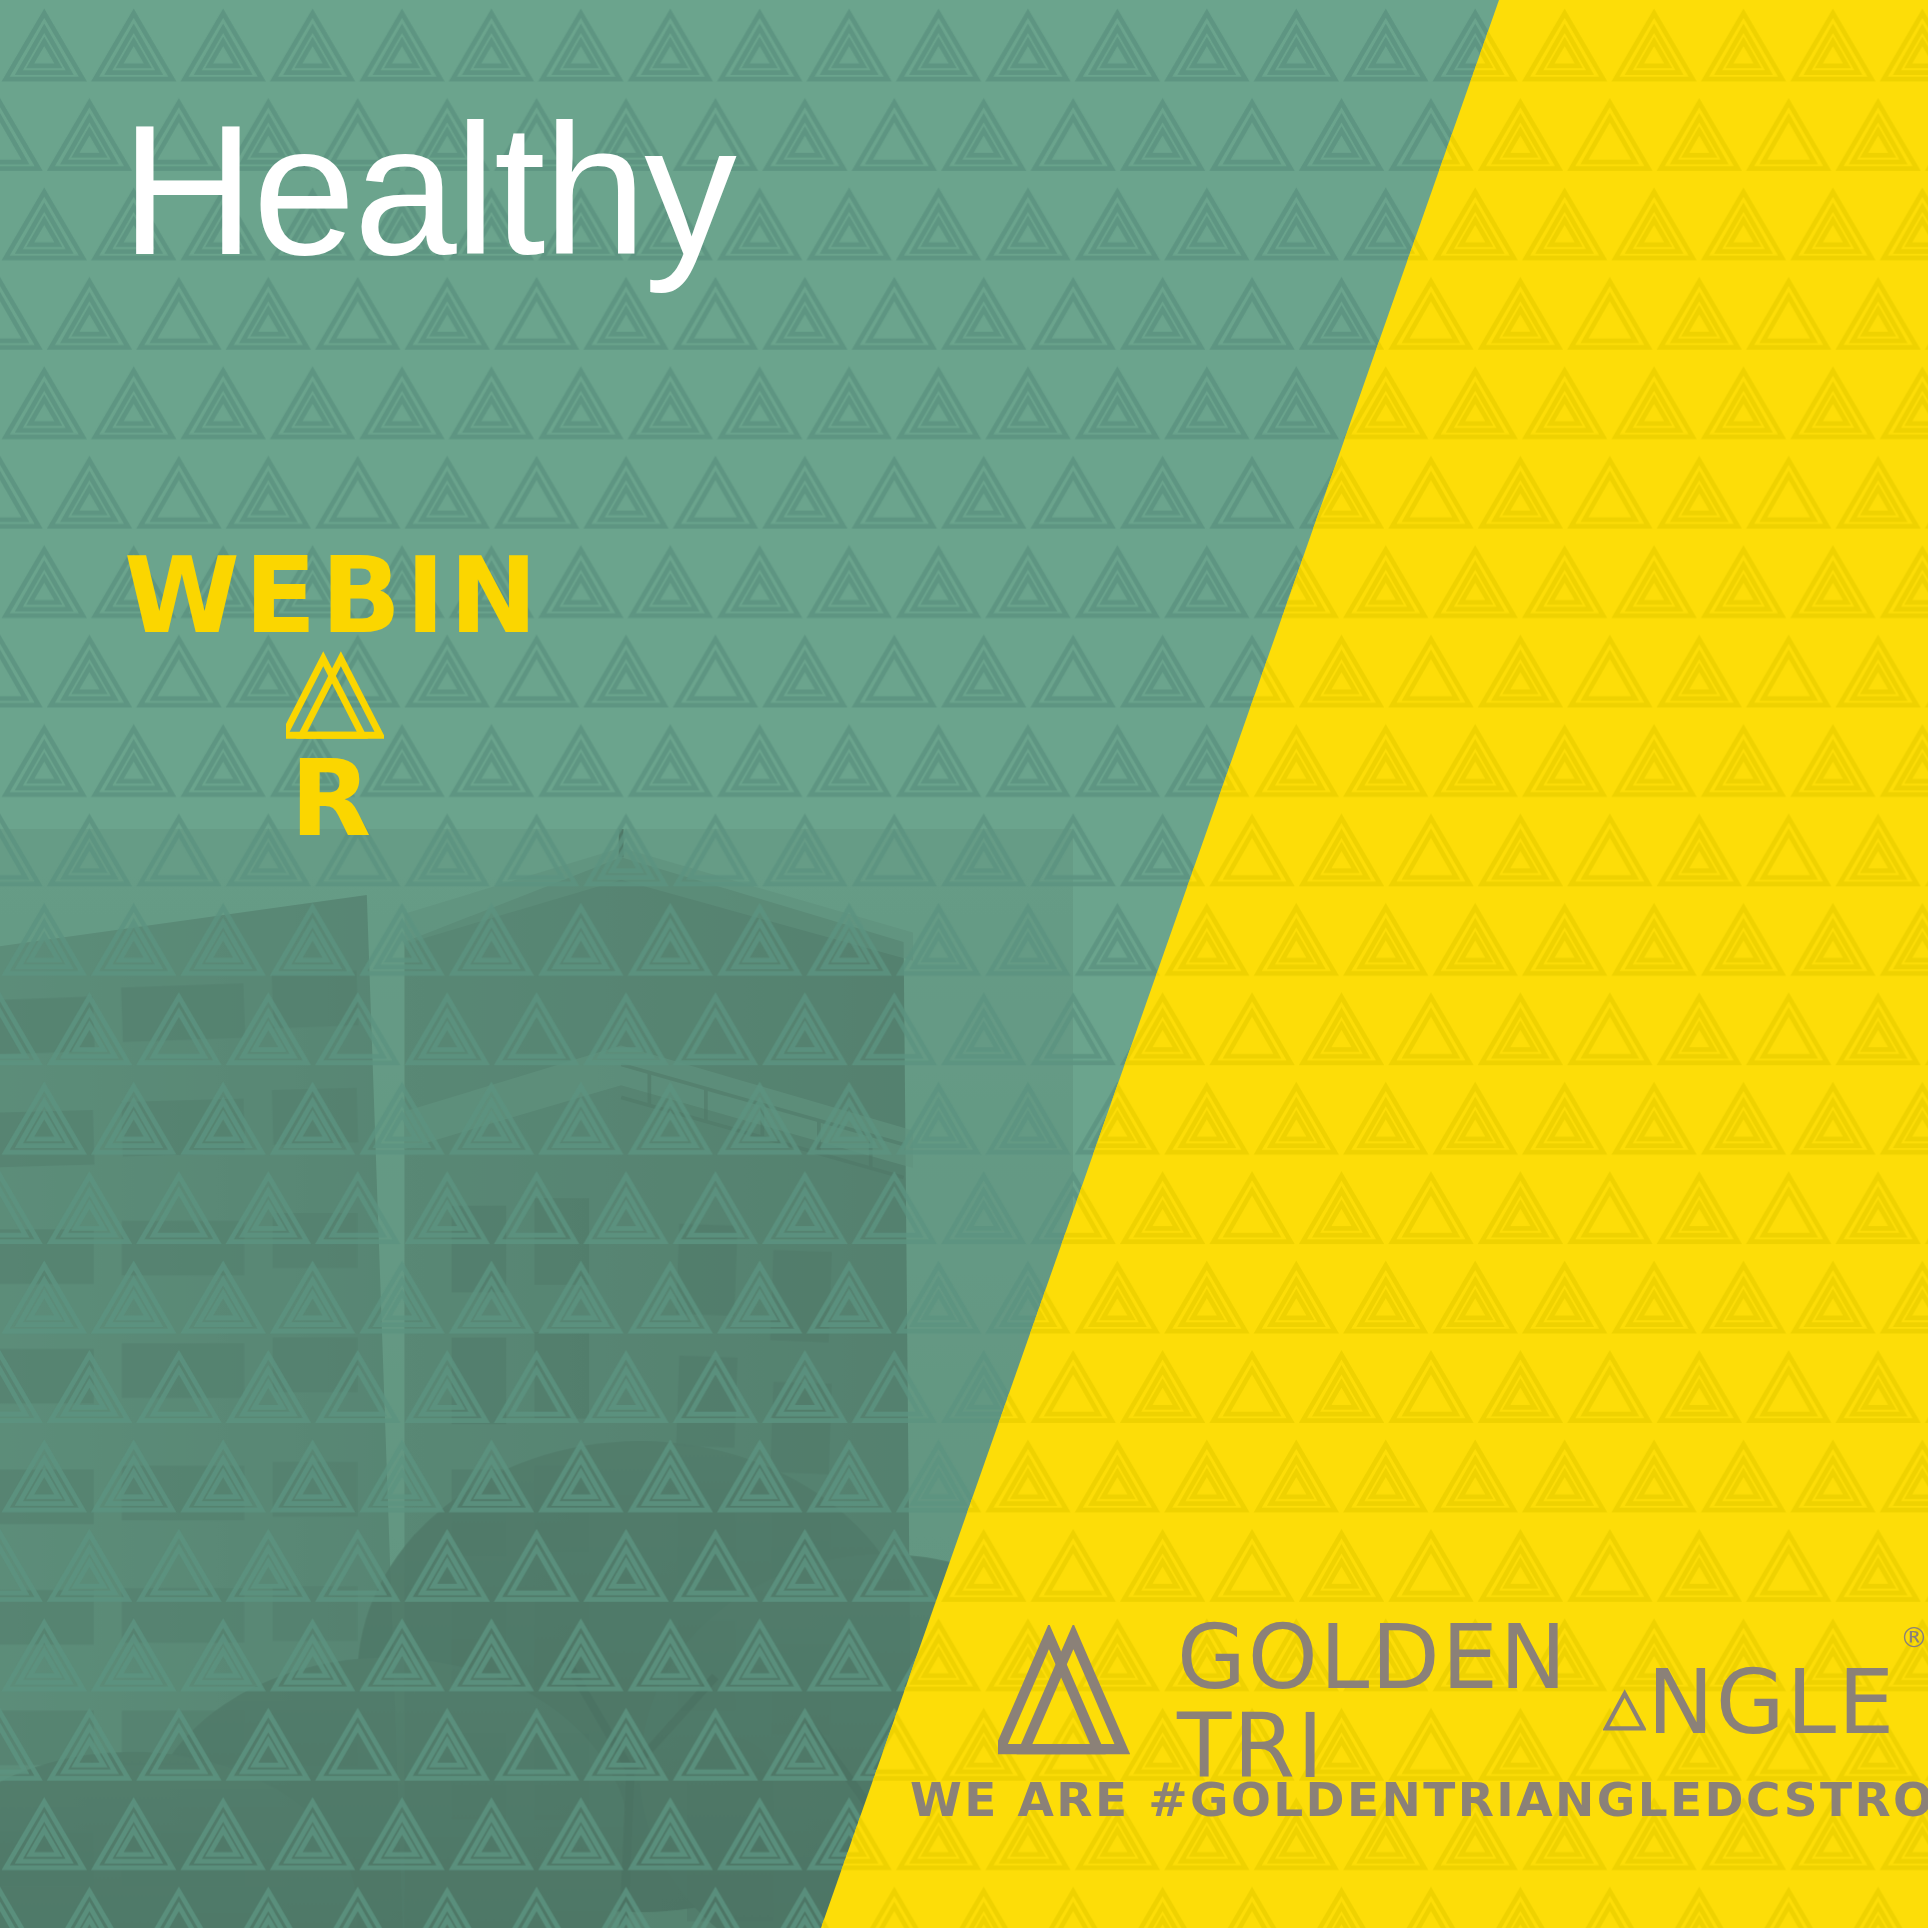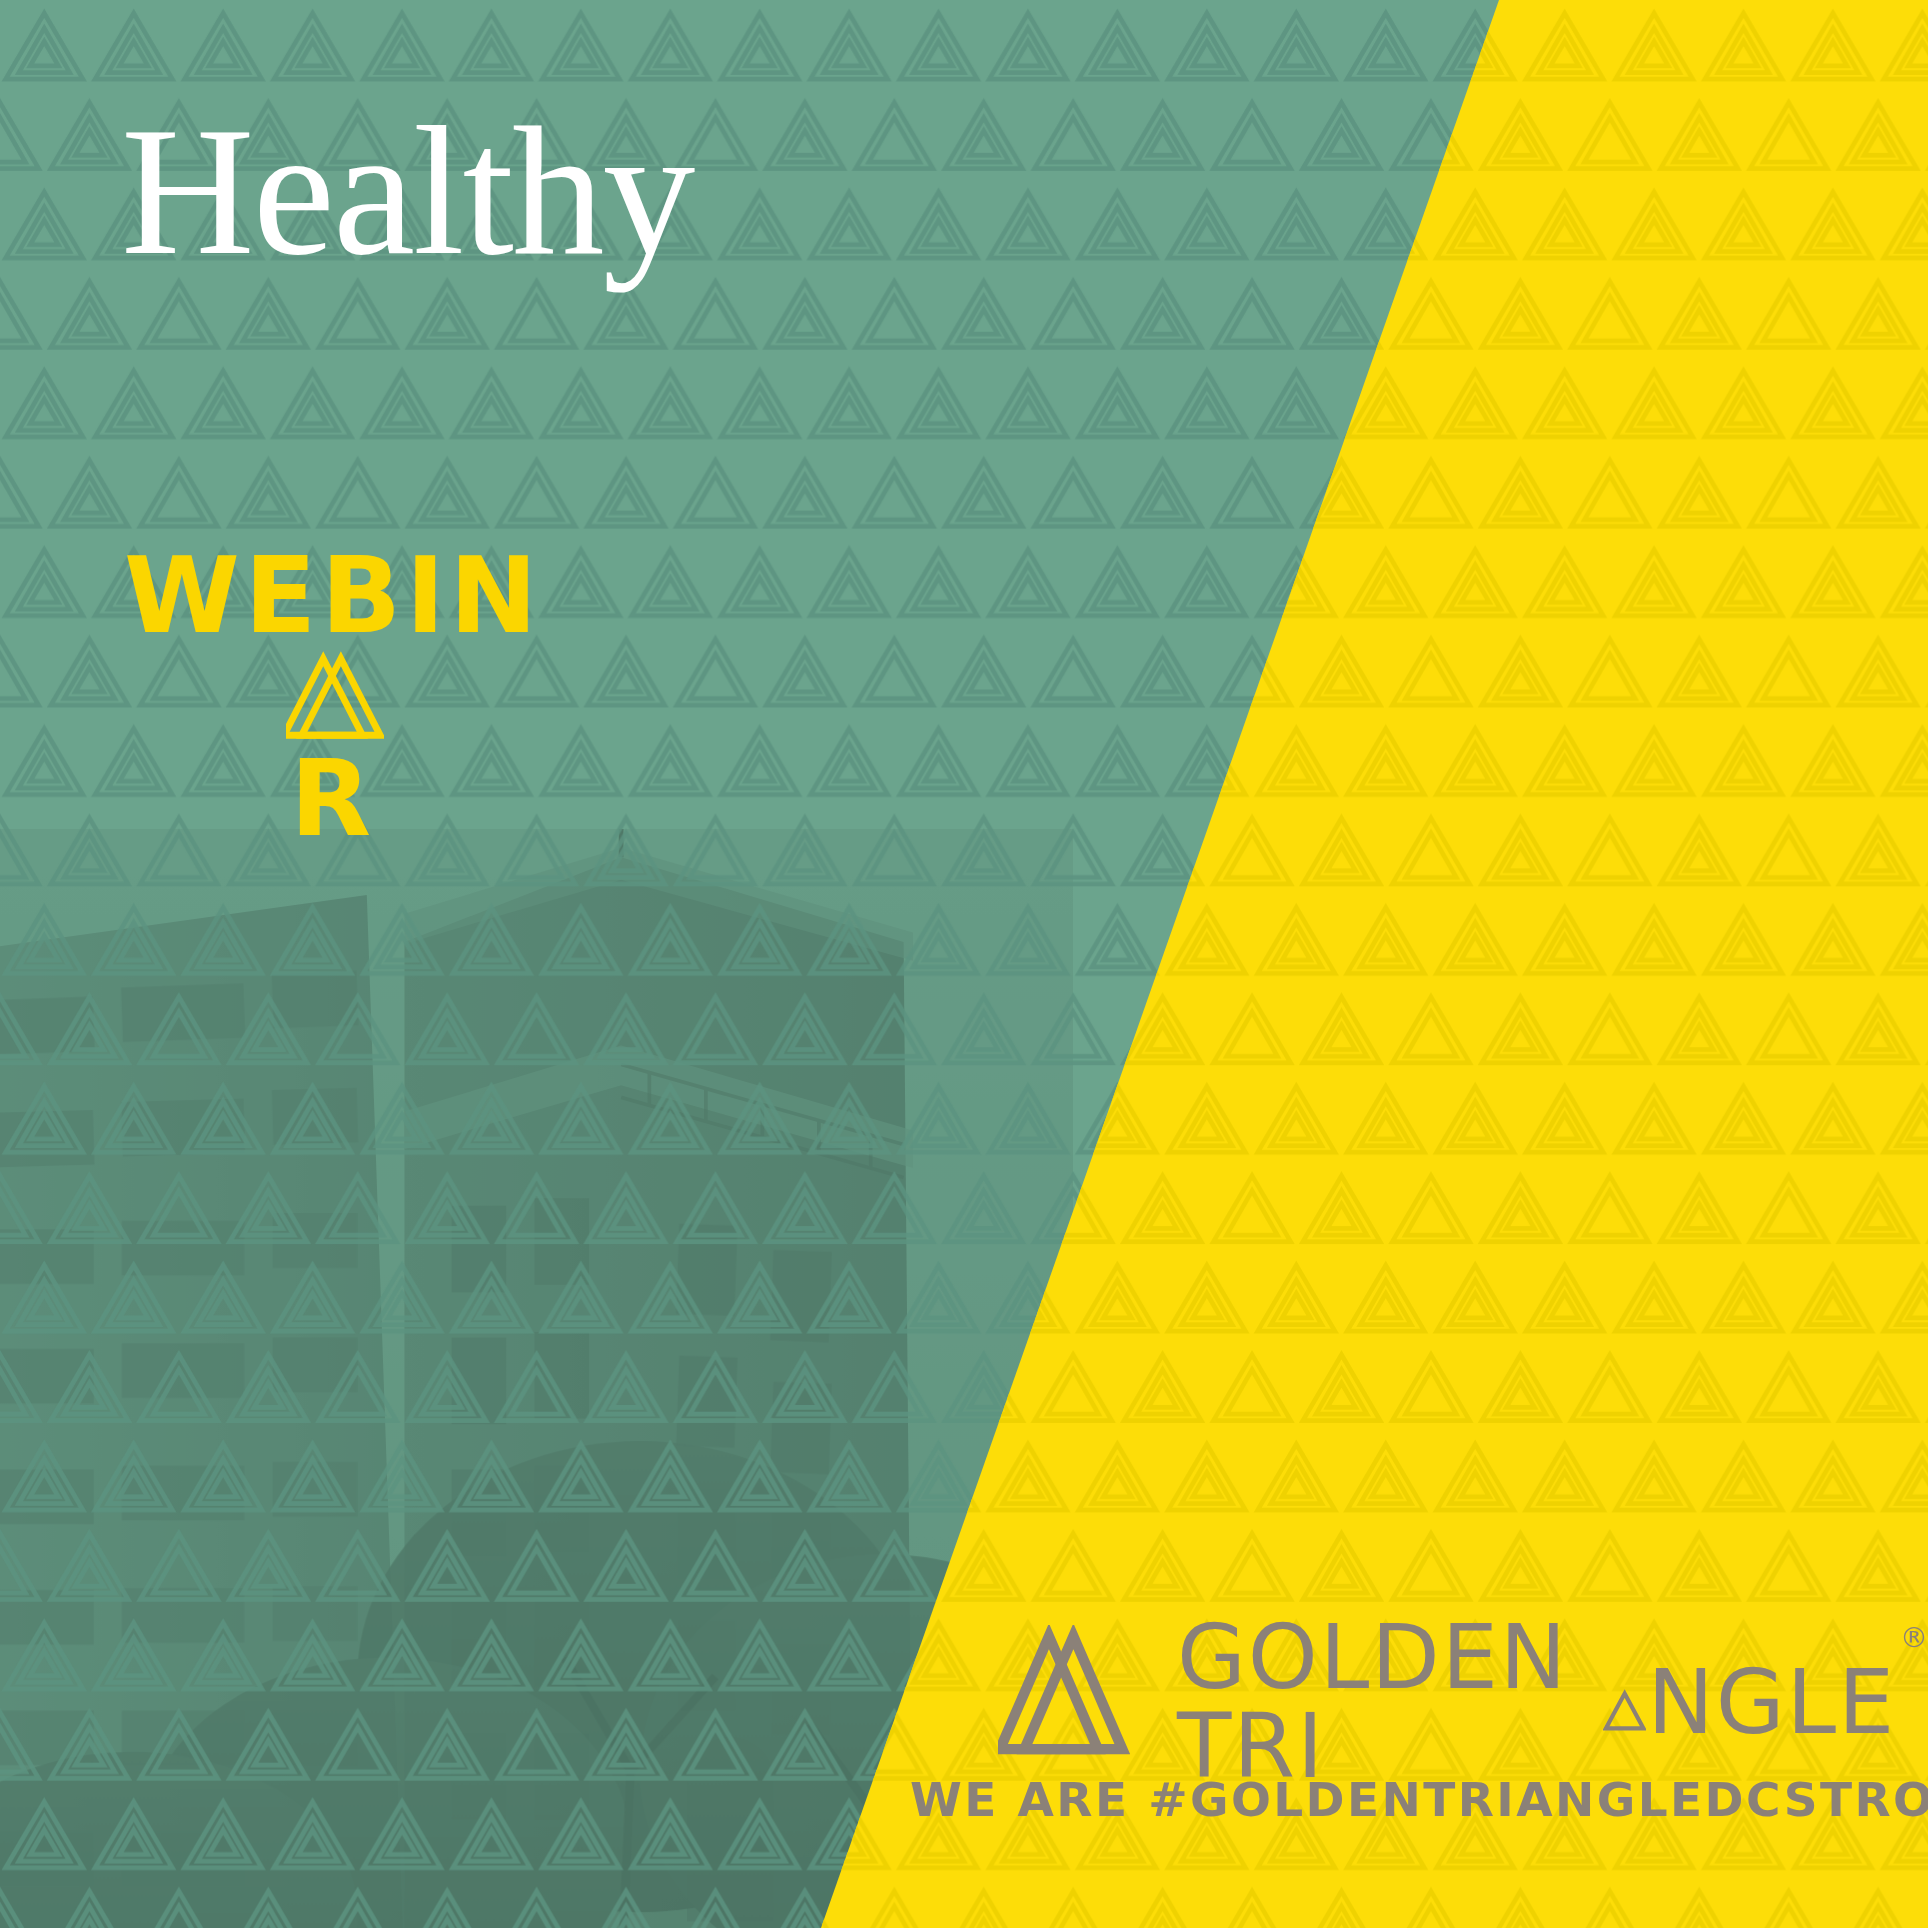--- a/index.html
+++ b/index.html
@@ -45,21 +45,21 @@
     position:absolute; inset:0;
     background:#fddd08;
     clip-path: polygon(1499px 0, 1928px 0, 1928px 1928px, 821px 1928px);
   }
 
   
   .headline {
     position:absolute;
     left:121px; top:104px;
     color:#ffffff;
-    font-family:Liberation Serif, serif;
+    font-family:Liberation Sans, sans-serif;
     font-weight:300;
     font-size:185px;
     line-height:0.94;
     letter-spacing:-1.9px;
     white-space:nowrap;
   }
   .headline .line { display:block; }
 
   
   .webinar-row {

